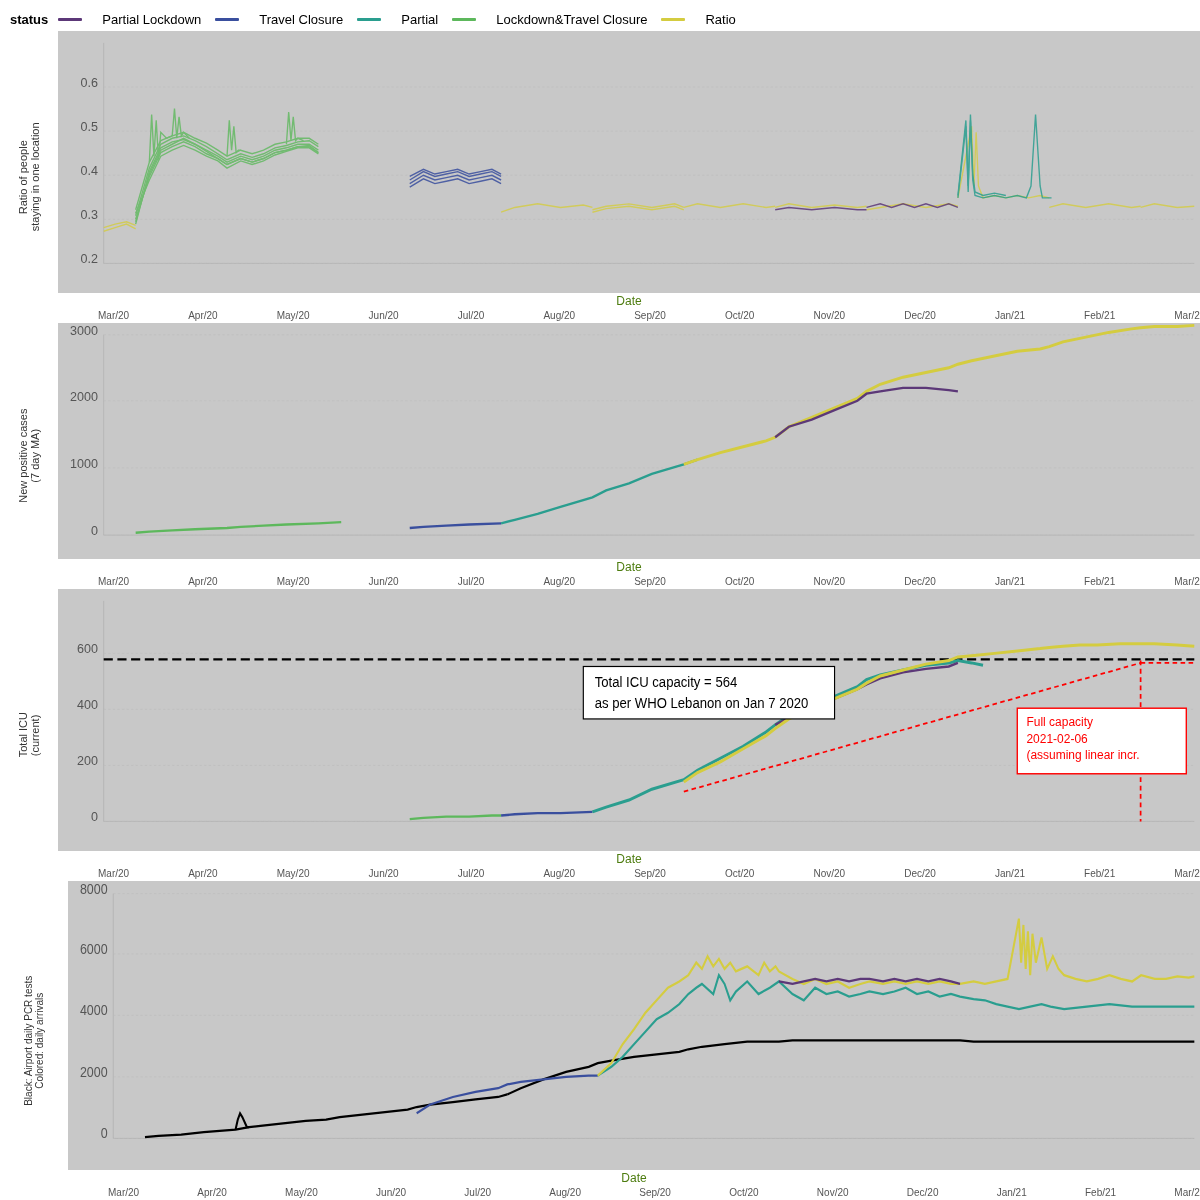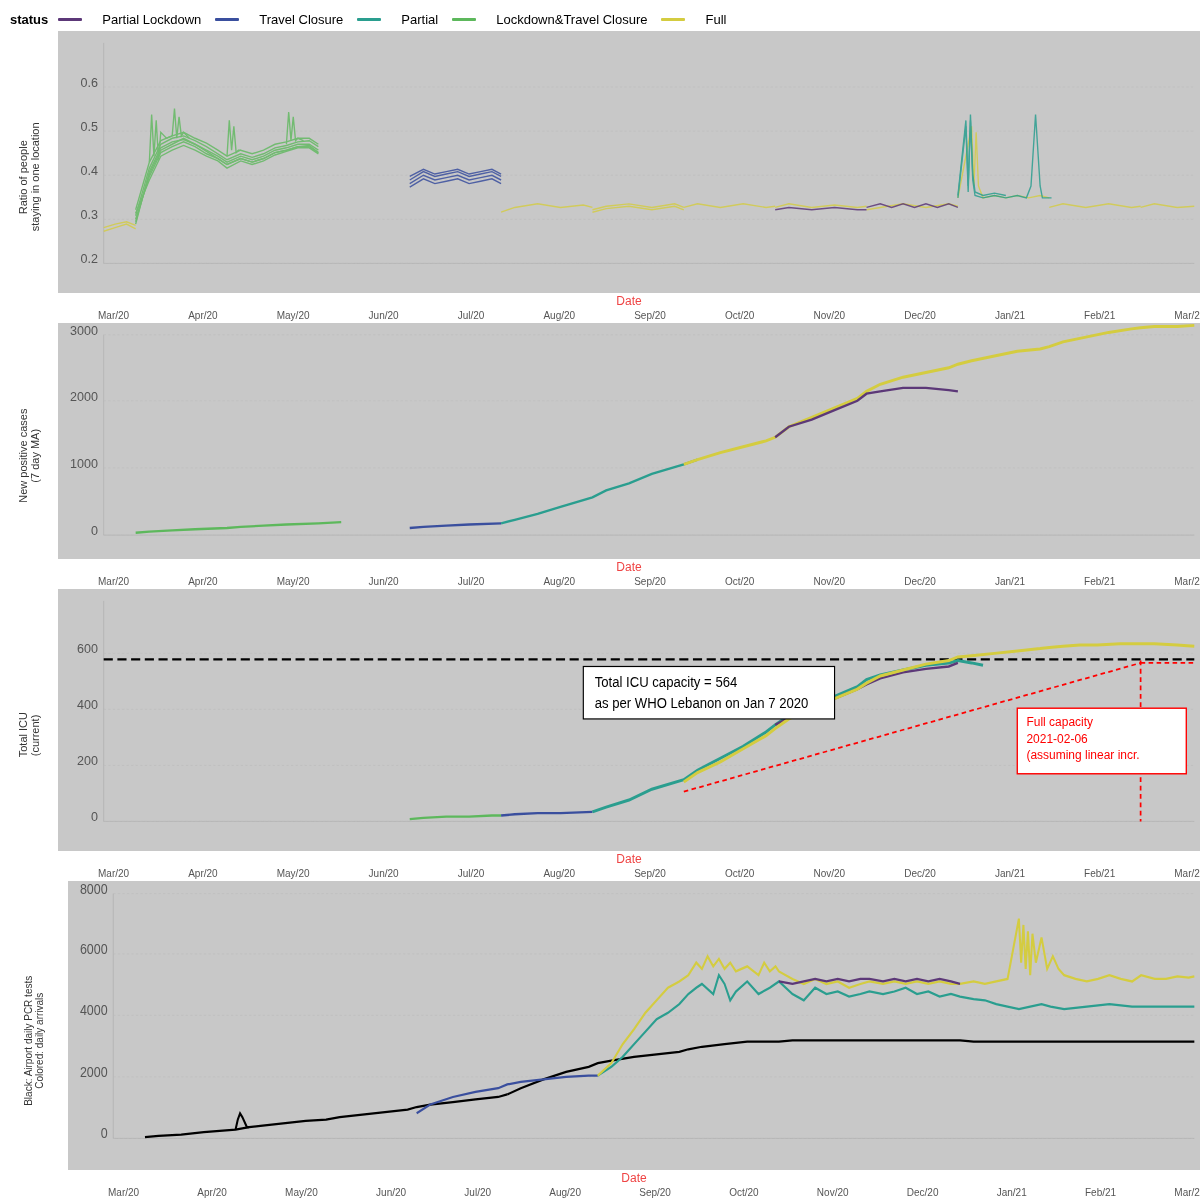--- a/index.html
+++ b/index.html
@@ -66,21 +66,21 @@
       min-height: 0;
     }
     .chart-svg {
       width: 100%;
       height: 100%;
     }
     .x-axis-label {
       text-align: center;
       font-size: 12px;
       padding: 1px 0 2px 0;
-      color: #ef4444;
+      color: #4d7c0f;
     }
     .chart-row {
       display: flex;
       flex-direction: column;
       flex: 1;
       min-height: 0;
     }
   </style>
 </head>
 <body>
@@ -100,21 +100,21 @@
     <div class="legend-item">
       <span class="legend-line" style="background:#2a9e8f;"></span>
       <span>Partial</span>
     </div>
     <div class="legend-item">
       <span class="legend-line" style="background:#5db85c;"></span>
       <span>Lockdown&amp;Travel Closure</span>
     </div>
     <div class="legend-item">
       <span class="legend-line" style="background:#d4cc40;"></span>
-      <span>Full</span>
+      <span>Ratio</span>
     </div>
   </div>
 
   <div class="chart-row" style="flex:1.1;">
     <div class="chart-panel" style="flex:1;min-height:0;">
       <div class="y-axis-label" style="width:58px;font-size:11px;">Ratio of people
 staying in one location</div>
       <div style="display:flex;flex-direction:column;flex:1;min-height:0;">
         <div class="chart-area" style="flex:1;position:relative;">
           <svg class="chart-svg" viewBox="0 0 1000 220" preserveAspectRatio="none">

